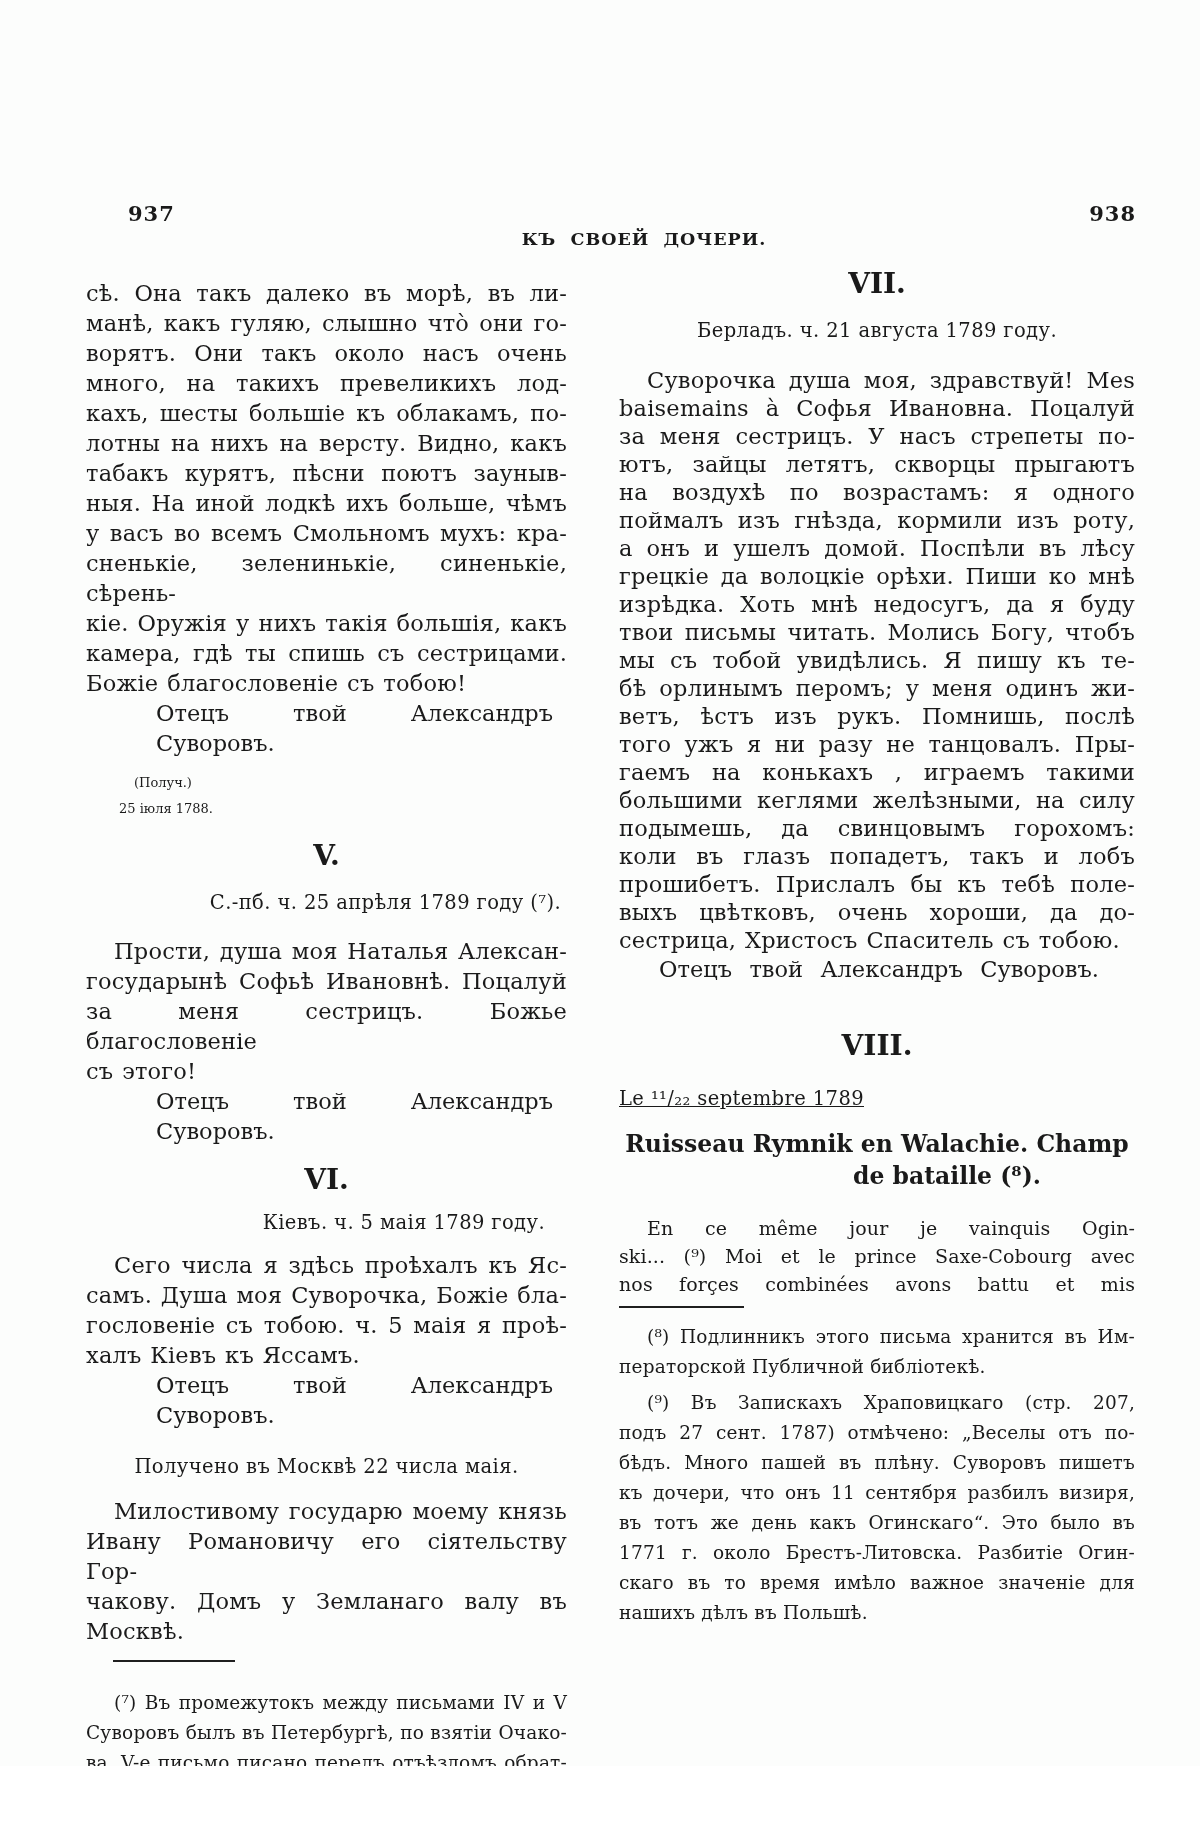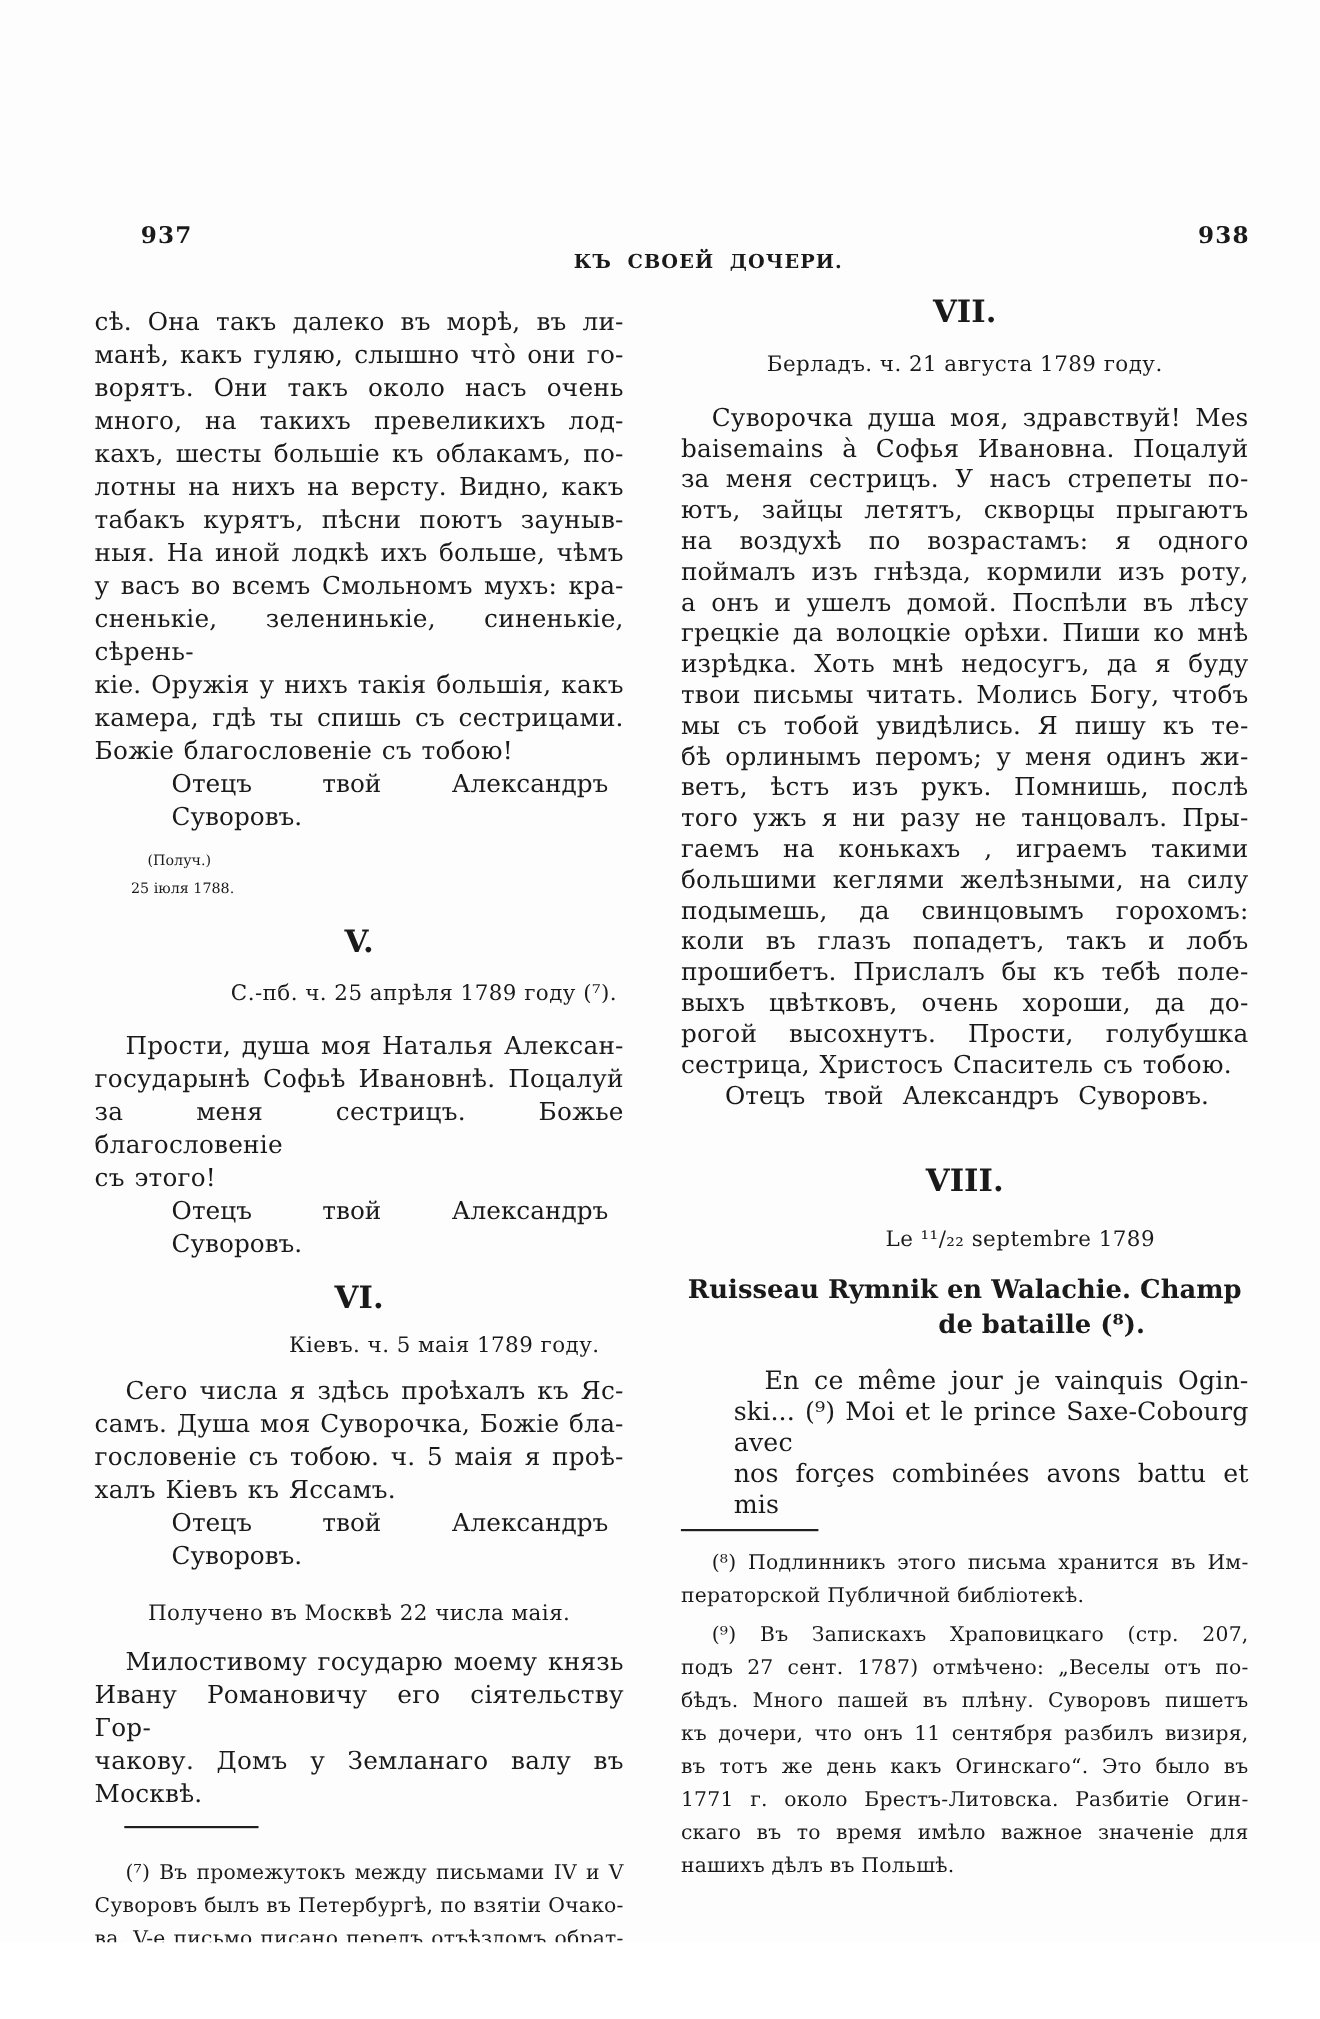--- a/index.html
+++ b/index.html
@@ -16,21 +16,21 @@
     position:absolute; top:205px; left:644px; transform:translateX(-50%);
     font-size:17.5px; font-weight:bold; letter-spacing:1px; word-spacing:7px; white-space:nowrap;margin-top:24px;
   }
   .col { position:absolute; top:262px; }
   #col-left  { left:86px;  width:481px; }
   #col-right { left:619px; width:516px; }
 
   .blk { margin:0; }
   .para { font-size:22.5px; line-height:30px; letter-spacing:0.2px; word-spacing:1.5px; }
   #col-right .para { line-height:28px; }
-  .para.fr { font-size:23px; line-height:33px; letter-spacing:0.1px;margin-left:48px; }
+  .para.fr { font-size:19px; line-height:33px; letter-spacing:0.1px; }
   .line { text-align:justify; text-align-last:justify; white-space:normal; }
   .line.flush { text-align-last:left; }
   .signature { font-size:22.5px; line-height:30px; text-align:justify; text-align-last:justify; }
   .heading { font-size:28px; line-height:36px; font-weight:bold; text-align:center; }
   .dateline { font-size:19.5px; line-height:26px; letter-spacing:0.4px; }
   .poluch { font-size:13px; line-height:26px; }
   .poluch div { white-space:nowrap; }
   .subheading { font-size:23.5px; line-height:32px; font-weight:bold; text-align:center; }
   .note { font-size:18.5px; line-height:30px; letter-spacing:0.2px; }
   .rule { height:0; border-top:2.5px solid #1f1f1f; }
@@ -119,26 +119,25 @@
         <div class="line">мы съ тобой увидѣлись.  Я пишу къ те-</div>
         <div class="line">бѣ орлинымъ перомъ; у меня одинъ жи-</div>
         <div class="line">ветъ,  ѣстъ  изъ  рукъ.  Помнишь,  послѣ</div>
         <div class="line">того ужъ я ни разу не танцовалъ. Пры-</div>
         <div class="line">гаемъ на конькахъ ,  играемъ  такими</div>
         <div class="line">большими кеглями желѣзными,  на силу</div>
         <div class="line">подымешь,  да  свинцовымъ  горохомъ:</div>
         <div class="line">коли въ глазъ попадетъ,  такъ и лобъ</div>
         <div class="line">прошибетъ.  Прислалъ бы къ тебѣ поле-</div>
         <div class="line">выхъ цвѣтковъ,  очень хороши,  да до-</div>
-        <div class="line">рогой высохнутъ.  Прости,  голубушка</div>
         <div class="line flush">сестрица, Христосъ Спаситель съ тобою.</div>
       </div>
       <div class="blk signature" style="margin-top: 0px; padding-left: 40px; padding-right: 36px;">Отецъ твой Александръ Суворовъ.</div>
       <div class="blk heading" style="margin-top: 44px;">VIII.</div>
-      <div class="blk dateline" style="margin-top: 22px; text-align: right; padding-right: 85px;">Le ¹¹/₂₂ septembre 1789</div>
+      <div class="blk dateline" style="margin-top: 22px; text-align: left; padding-right: 85px; text-decoration: underline;">Le ¹¹/₂₂ septembre 1789</div>
       <div class="blk subheading" style="margin-top: 16px;">
         <div>Ruisseau Rymnik en Walachie. Champ</div>
         <div style="padding-left: 140px;">de bataille (⁸).</div>
       </div>
       <div class="blk para fr" style="margin-top: 22px;">
         <div class="line" style="text-indent: 28px;">En ce même jour je vainquis Ogin-</div>
         <div class="line">ski... (⁹) Moi et le prince Saxe-Cobourg avec</div>
         <div class="line">nos forçes combinées avons battu et mis</div>
       </div>
       <div class="blk rule" style="margin-top: 8px; margin-left: 0px; width: 125px;"></div>

